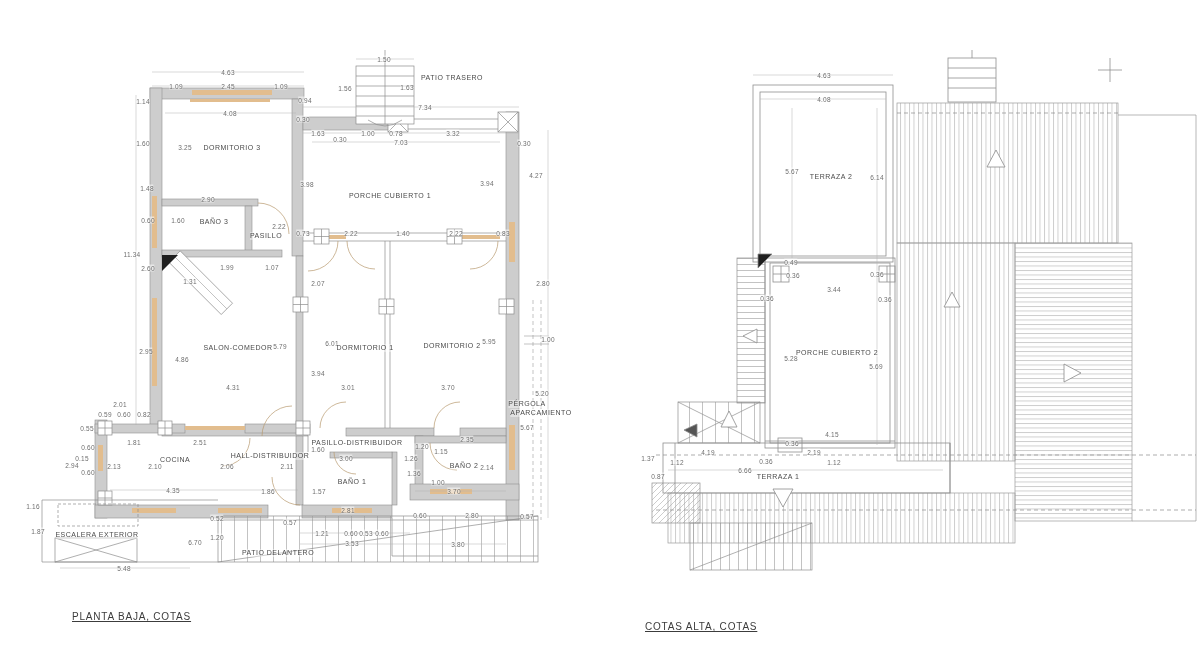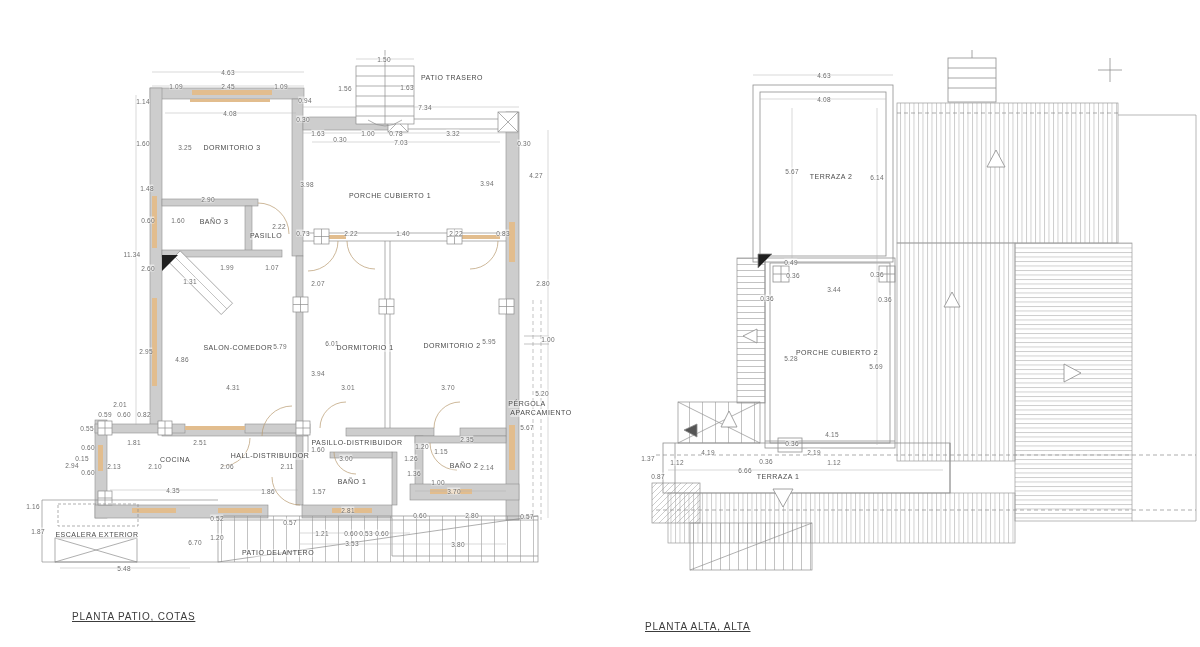--- a/index.html
+++ b/index.html
@@ -367,15 +367,15 @@
       <span class="dim" style="left: 834px; top: 462px;">1.12</span>
       <span class="dim" style="left: 745px; top: 470px;">6.66</span>
       <span class="dim" style="left: 658px; top: 476px;">0.87</span>
     </div>
   <div>
       <span class="room" style="left: 831px; top: 177px;">TERRAZA 2</span>
       <span class="room" style="left: 837px; top: 353px;">PORCHE CUBIERTO 2</span>
       <span class="room" style="left: 778px; top: 477px;">TERRAZA 1</span>
     </div>
 
-  <div class="title" style="left:72px;top:611px">PLANTA PATIO, COTAS</div>
-  <div class="title" style="left:645px;top:621px">PLANTA ALTA, ALTA</div>
+  <div class="title" style="left:72px;top:611px">PLANTA BAJA, COTAS</div>
+  <div class="title" style="left:645px;top:621px">COTAS ALTA, COTAS</div>
 </div>
 
 </body></html>

